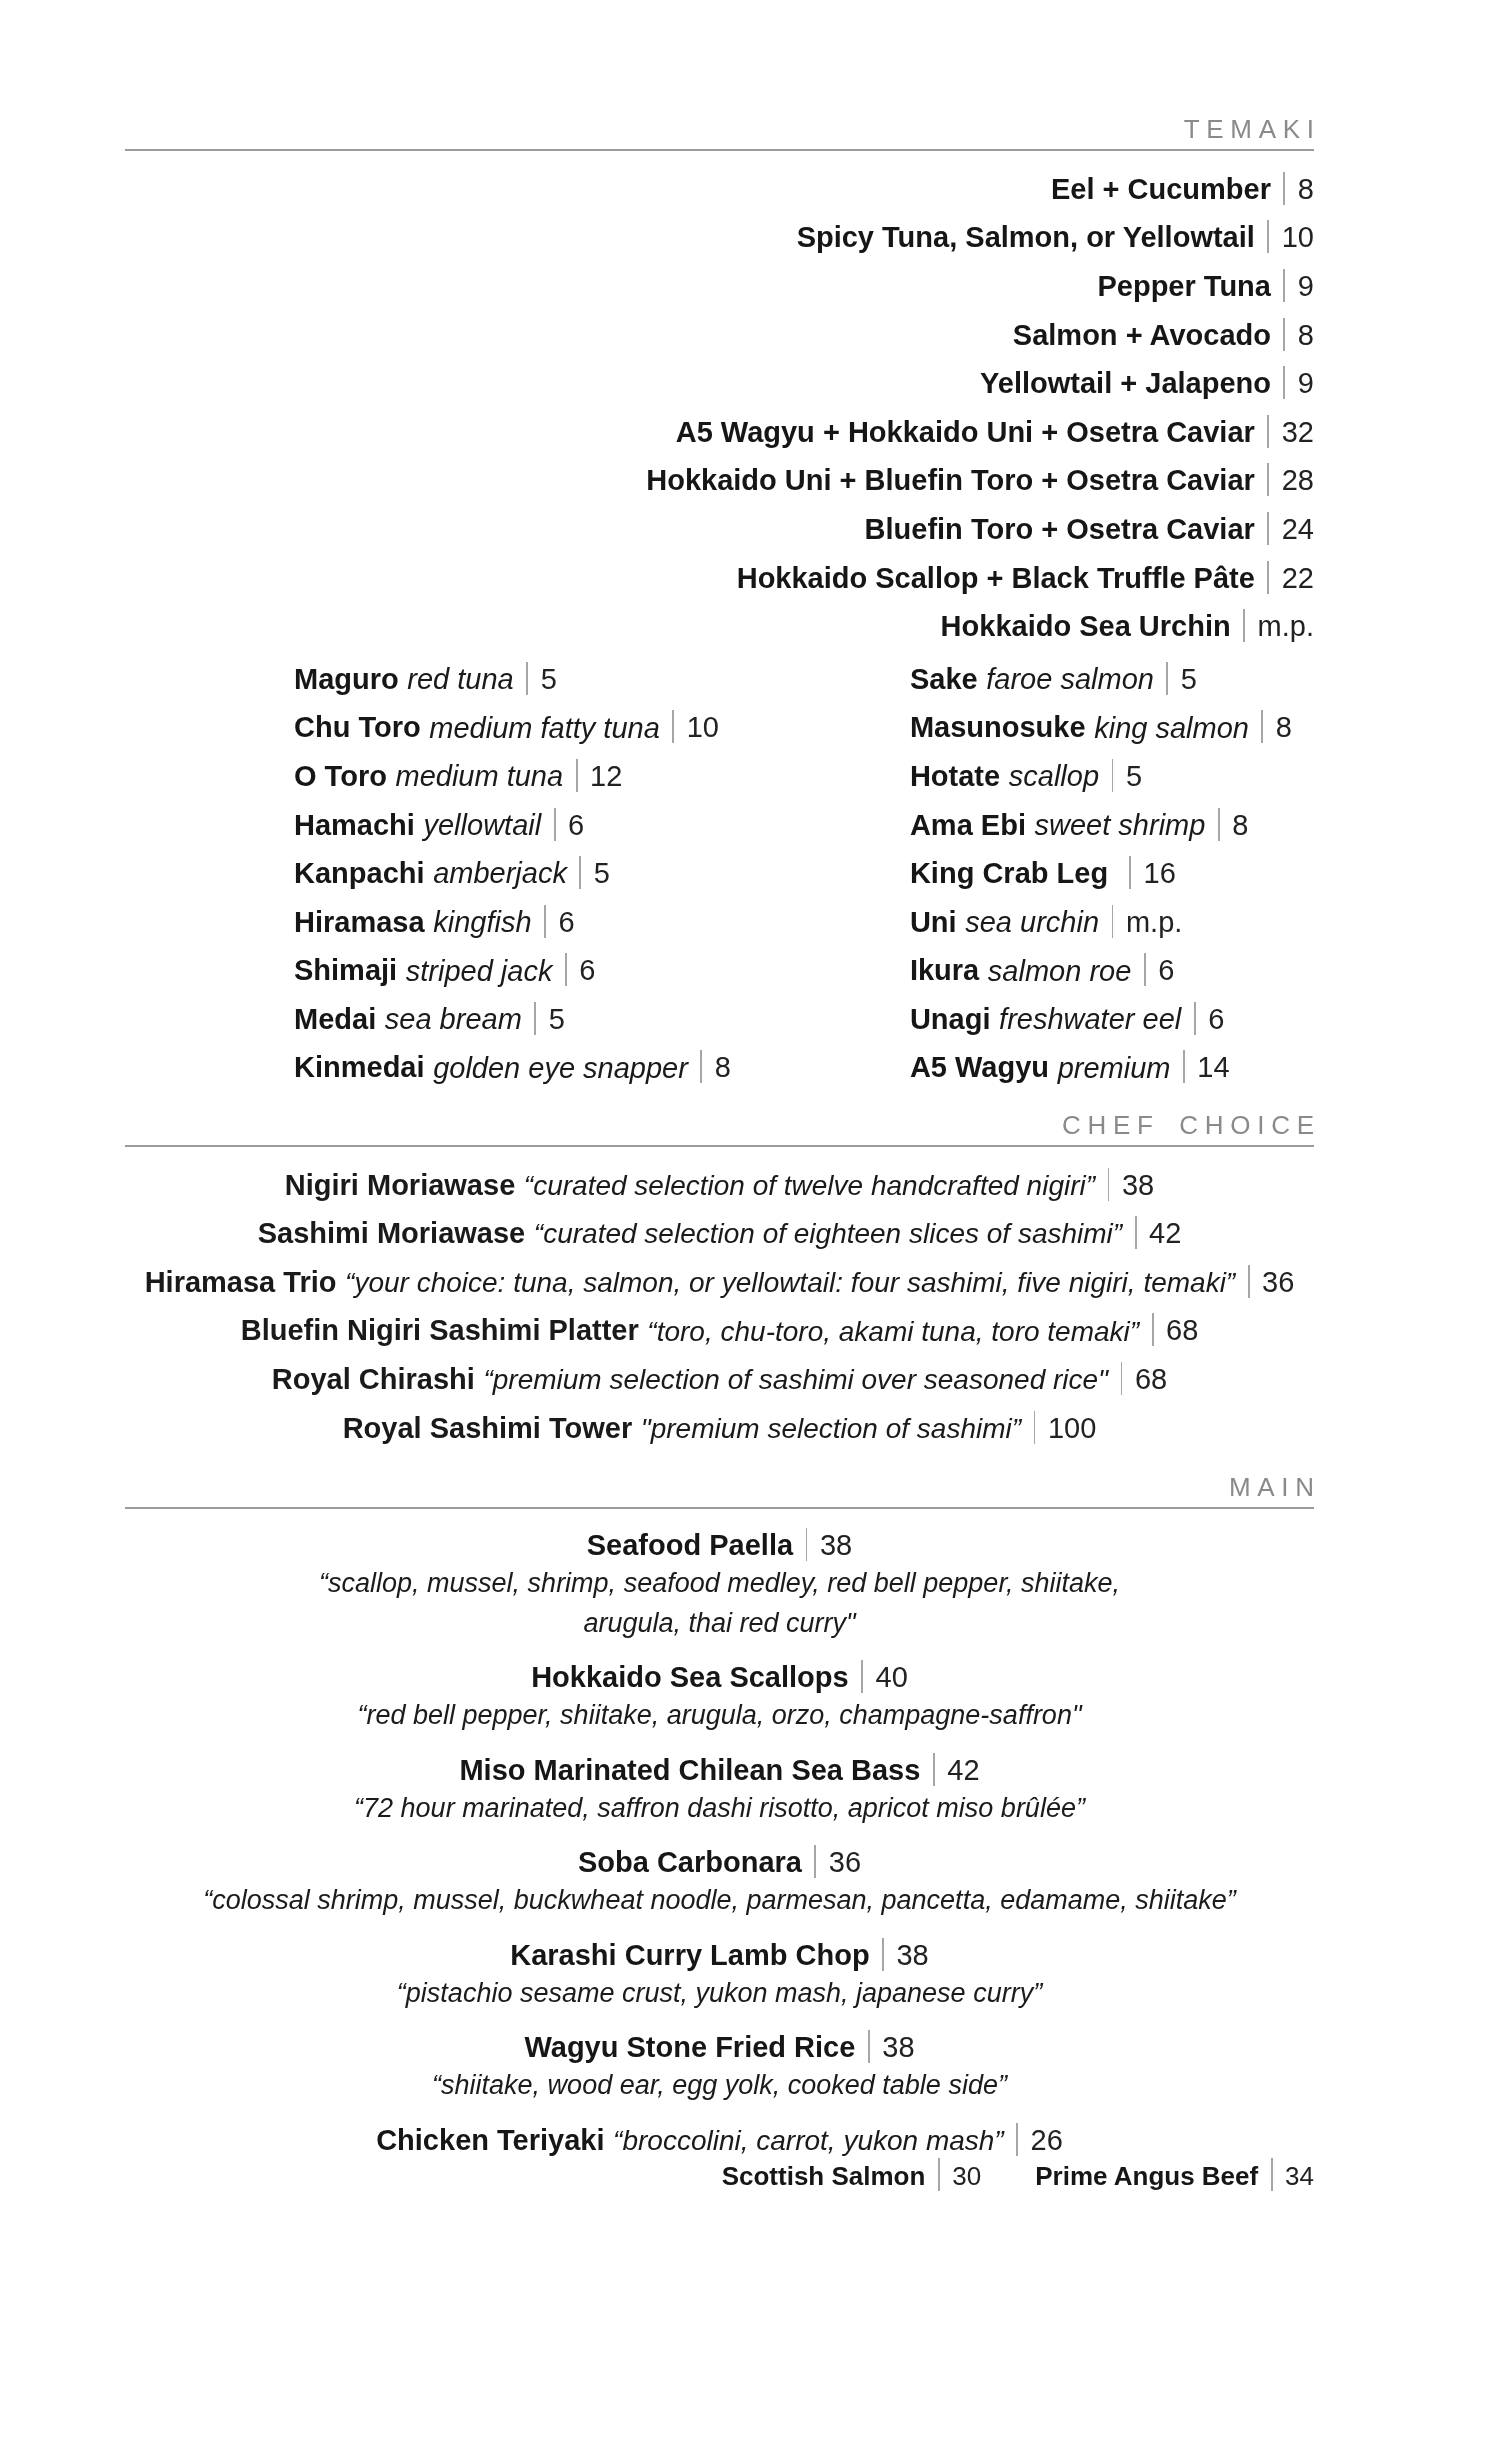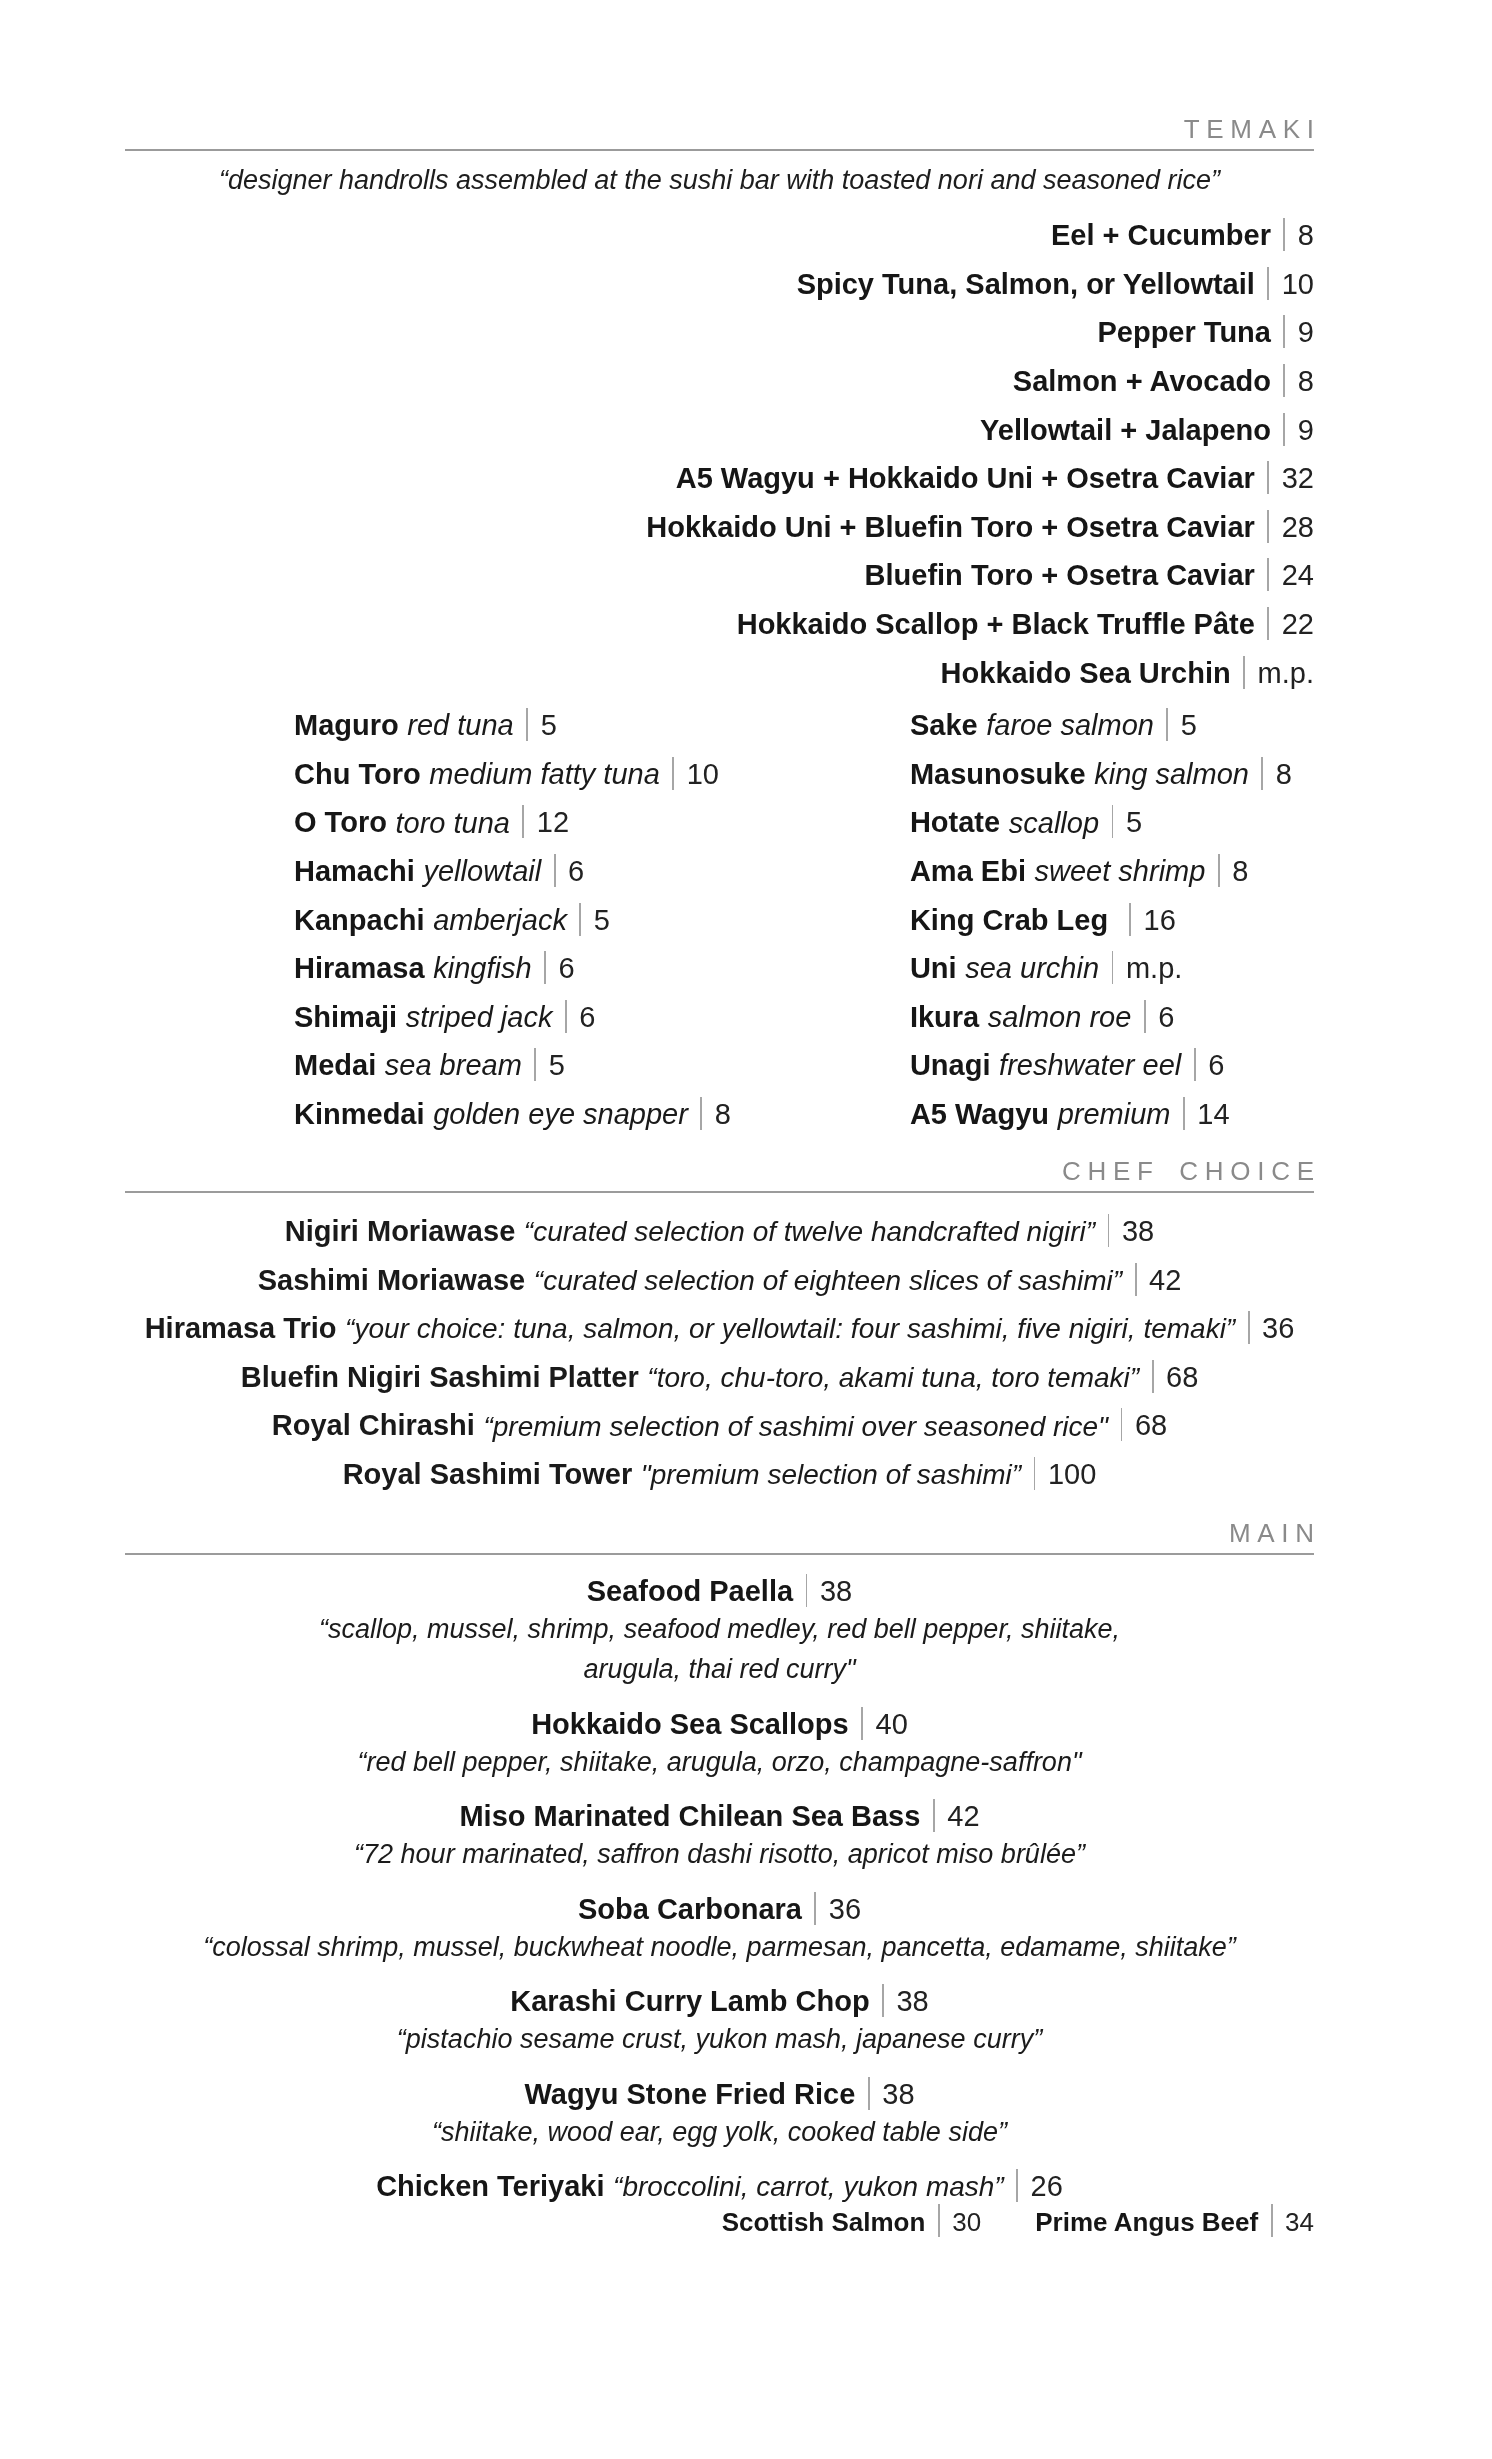--- a/index.html
+++ b/index.html
@@ -60,42 +60,41 @@
   .footer-line .gap { display:inline-block; width:54px; }
 </style>
 </head>
 <body>
 
 <div class="page">
 
   <section>
     <div class="mt-first"></div>
     <h2 class="sec-head"><span>TEMAKI</span></h2>
-    <p class="quote">“designer handrolls assembled at the sushi bar with toasted nori and seasoned rice”</p>
     <div class="list">
       <div class="center-item"><b>Eel + Cucumber</b><span class="sep"></span><span class="price">8</span></div>
       <div class="center-item"><b>Spicy Tuna, Salmon, or Yellowtail</b><span class="sep"></span><span class="price">10</span></div>
       <div class="center-item"><b>Pepper Tuna</b><span class="sep"></span><span class="price">9</span></div>
       <div class="center-item"><b>Salmon + Avocado</b><span class="sep"></span><span class="price">8</span></div>
       <div class="center-item"><b>Yellowtail + Jalapeno</b><span class="sep"></span><span class="price">9</span></div>
       <div class="center-item"><b>A5 Wagyu + Hokkaido Uni + Osetra Caviar</b><span class="sep"></span><span class="price">32</span></div>
       <div class="center-item"><b>Hokkaido Uni + Bluefin Toro + Osetra Caviar</b><span class="sep"></span><span class="price">28</span></div>
       <div class="center-item"><b>Bluefin Toro + Osetra Caviar</b><span class="sep"></span><span class="price">24</span></div>
       <div class="center-item"><b>Hokkaido Scallop + Black Truffle Pâte</b><span class="sep"></span><span class="price">22</span></div>
       <div class="center-item"><b>Hokkaido Sea Urchin</b><span class="sep"></span><span class="price">m.p.</span></div>
     </div>
   </section>
 
   <section>
     <div class="carte-grid">
       <div class="carte-item left"><b>Maguro</b><i>red tuna</i><span class="sep"></span><span class="price">5</span></div>
       <div class="carte-item right"><b>Sake</b><i>faroe salmon</i><span class="sep"></span><span class="price">5</span></div>
       <div class="carte-item left"><b>Chu Toro</b><i>medium fatty tuna</i><span class="sep"></span><span class="price">10</span></div>
       <div class="carte-item right"><b>Masunosuke</b><i>king salmon</i><span class="sep"></span><span class="price">8</span></div>
-      <div class="carte-item left"><b>O Toro</b><i>toro tuna</i><span class="sep"></span><span class="price">12</span></div>
+      <div class="carte-item left"><b>O Toro</b><i>medium tuna</i><span class="sep"></span><span class="price">12</span></div>
       <div class="carte-item right"><b>Hotate</b><i>scallop</i><span class="sep"></span><span class="price">5</span></div>
       <div class="carte-item left"><b>Hamachi</b><i>yellowtail</i><span class="sep"></span><span class="price">6</span></div>
       <div class="carte-item right"><b>Ama Ebi</b><i>sweet shrimp</i><span class="sep"></span><span class="price">8</span></div>
       <div class="carte-item left"><b>Kanpachi</b><i>amberjack</i><span class="sep"></span><span class="price">5</span></div>
       <div class="carte-item right"><b>King Crab Leg</b><i></i><span class="sep"></span><span class="price">16</span></div>
       <div class="carte-item left"><b>Hiramasa</b><i>kingfish</i><span class="sep"></span><span class="price">6</span></div>
       <div class="carte-item right"><b>Uni</b><i>sea urchin</i><span class="sep"></span><span class="price">m.p.</span></div>
       <div class="carte-item left"><b>Shimaji</b><i>striped jack</i><span class="sep"></span><span class="price">6</span></div>
       <div class="carte-item right"><b>Ikura</b><i>salmon roe</i><span class="sep"></span><span class="price">6</span></div>
       <div class="carte-item left"><b>Medai</b><i>sea bream</i><span class="sep"></span><span class="price">5</span></div>

